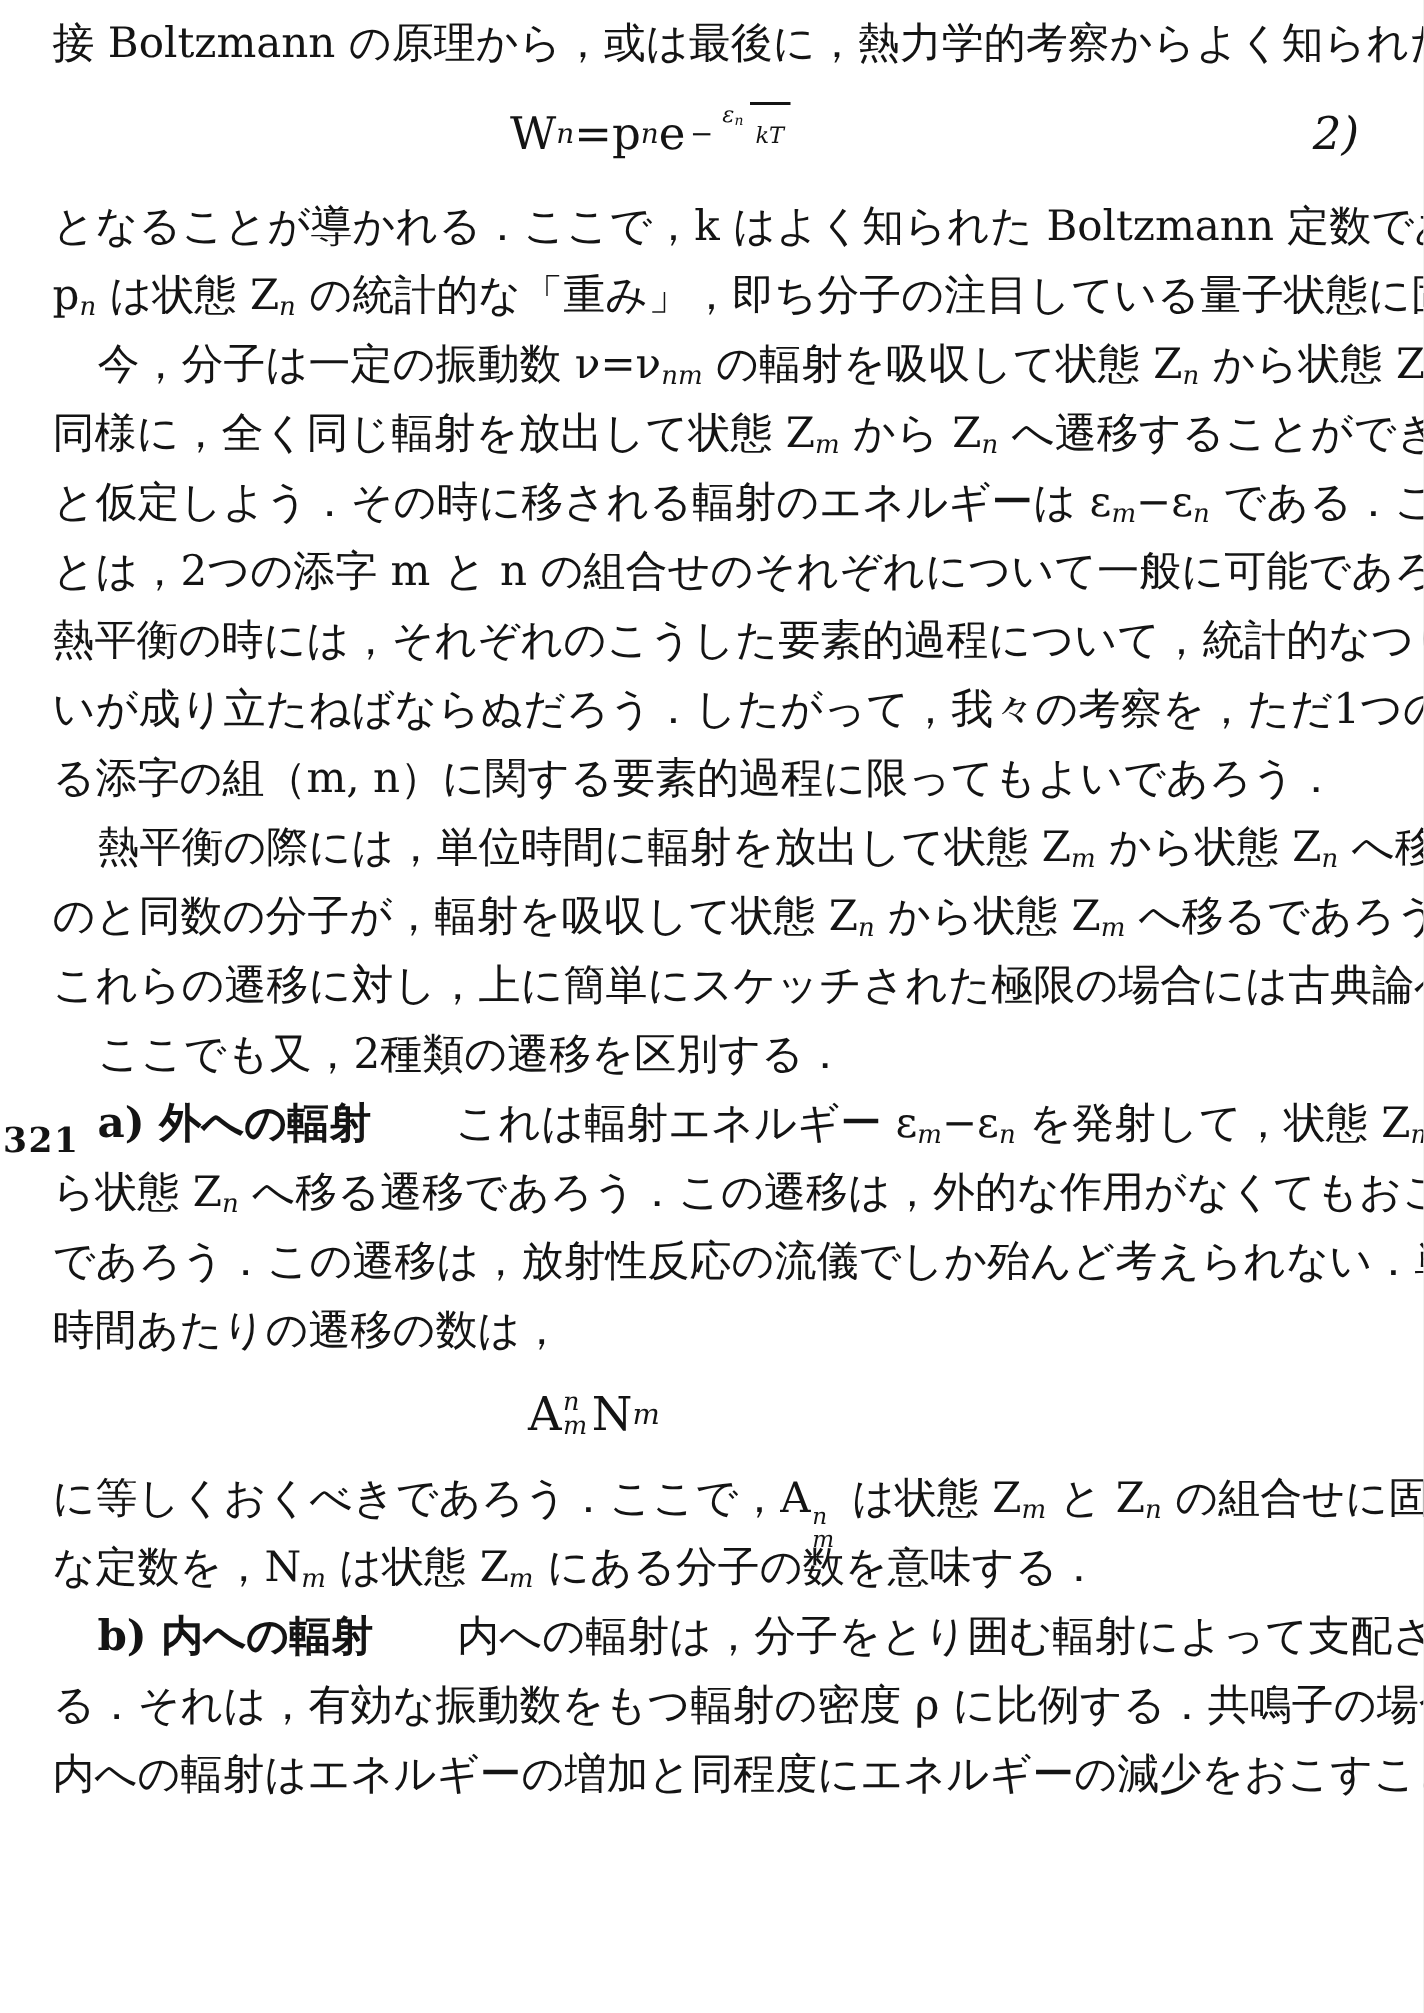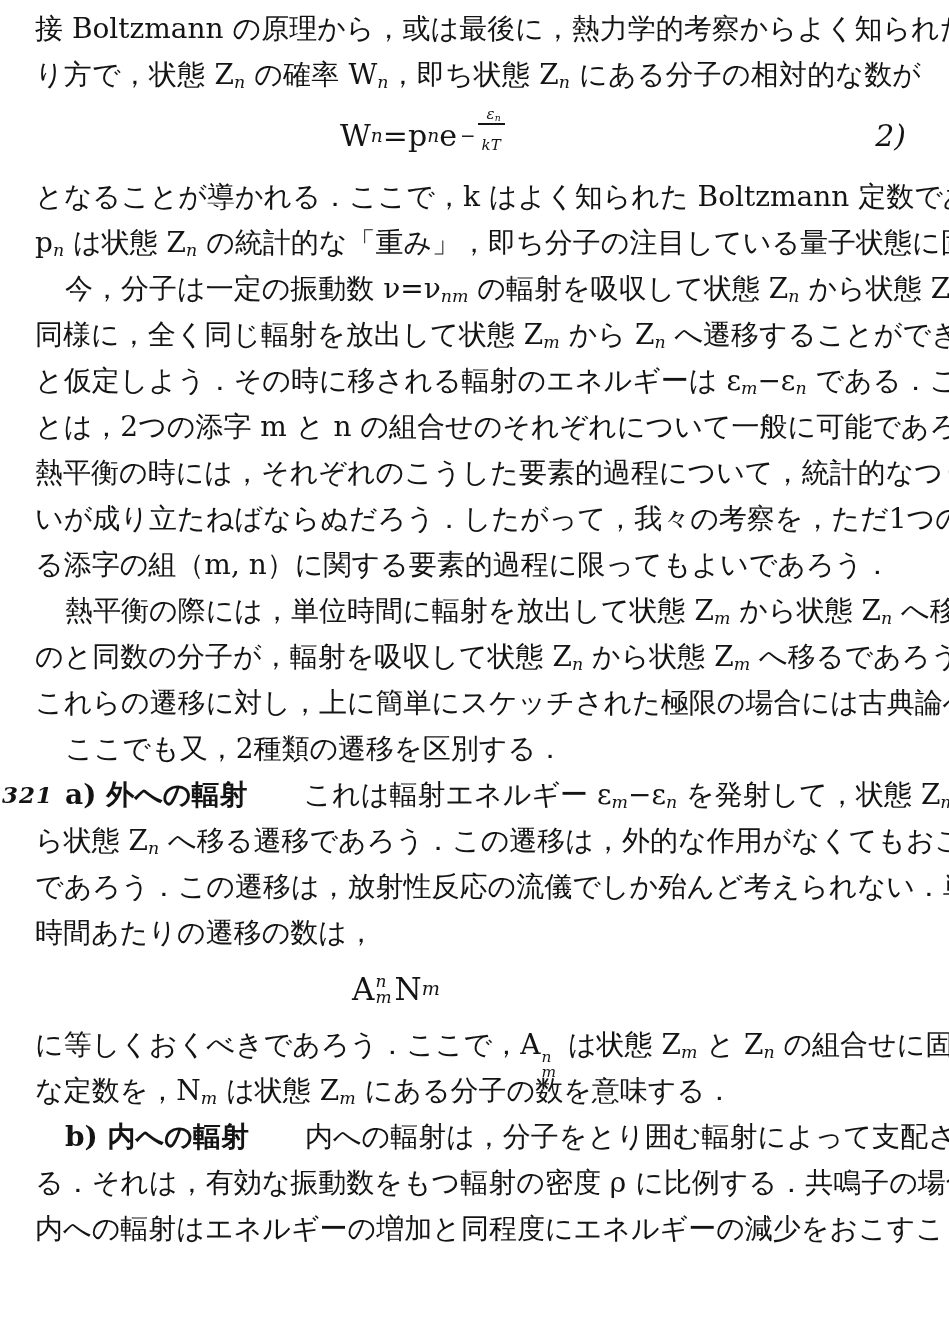--- a/index.html
+++ b/index.html
@@ -55,56 +55,54 @@
   .stack .st-sup,.stack .st-sub{ display:block; }
   .efrac{
     display:inline-flex;
     align-items:center;
     vertical-align:0.55em;
     margin-left:3px;
   }
   .efrac .eneg{ font-size:0.62em; margin-right:2px; }
   .efrac .frac{
     display:inline-flex;
-    flex-direction:column;
-    align-items:flex-end;
+    flex-direction:row;
+    align-items:flex-start;
     font-style:italic;
     font-size:0.5em;
     line-height:1.15;
     text-align:center;
   }
   .efrac .num{ display:block; padding:0 4px; }
   .efrac .den{ display:block; border-top:2px solid #141414; padding:12px 4px; }
   .eqno{
     position:absolute;
     right:15px;
     top:50%;
     transform:translateY(-50%);
     font-size:30px;
     font-style:italic;
   }
   .margin-label{
     position:absolute;
     left:-33px;
-    top:0;
+    top:12px;
     font-weight:700;
     font-size:23px;
     line-height:46px;
     letter-spacing:1px;
     text-indent:0;
-    font-style:italic;
   }
 </style>
 </head>
 <body>
 
 <div class="page">
   <div class="content">
       <div class="line j"><span class="p">接 </span><span class="i">Boltzmann</span><span class="p"> の原理から，或は最後に，熱力学的考察からよく知られたや</span></div>
-      <div class="line j"><span class="p">り方で，状態 </span><span class="i">Z</span><sub class="sub">n</sub><span class="p"> の確率 </span><span class="i">W</span><sub class="sub">n</sub><span class="p">，即ち状態 </span><span class="i">Z</span><sub class="sub">n</sub><span class="p"> にある分子の相対的な数が</span></div>
       <div class="line formula f1">
         <span class="i">W</span>
         <sub class="sub">n</sub>
         <span class="p">=</span>
         <span class="i">p</span>
         <sub class="sub">n</sub>
         <span class="i">e</span>
         <span class="efrac">
           <span class="eneg">−</span>
           <span class="frac">

